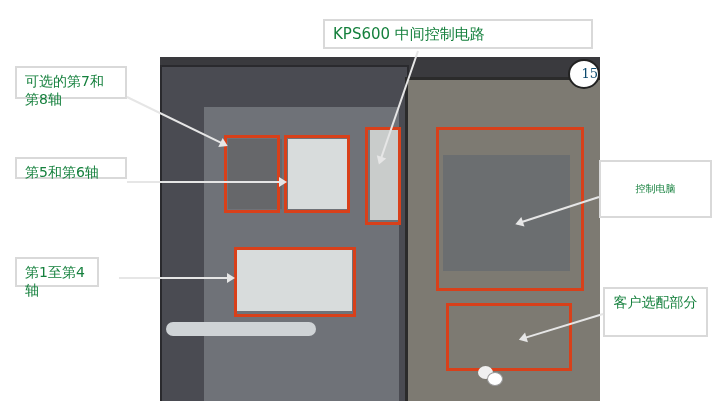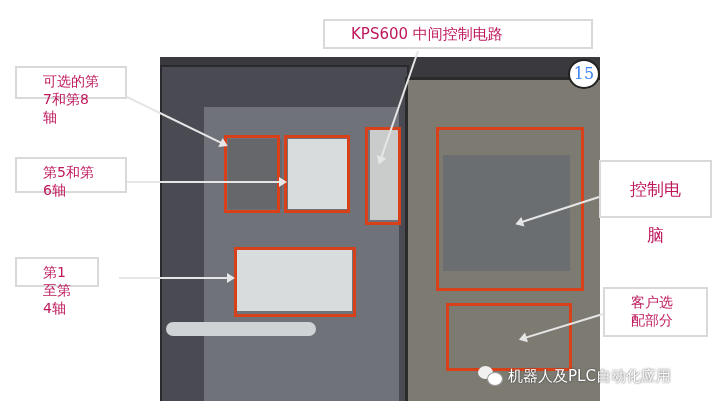--- a/index.html
+++ b/index.html
@@ -5,28 +5,28 @@
   html, body { margin:0; padding:0; }
   body { width:718px; height:409px; background:#ffffff; position:relative; overflow:hidden; font-family:"DejaVu Sans","Liberation Sans",sans-serif; }
   .photo { position:absolute; left:160px; top:57px; width:440px; height:344px; background:#3a3a3e; overflow:hidden; }
   .cab-left { position:absolute; left:0; top:8px; width:245px; height:336px; background:#4a4b52; border:2px solid #2a2a2e; }
   .cab-inner { position:absolute; left:42px; top:40px; width:195px; height:300px; background:#6f7278; }
   .door { position:absolute; left:245px; top:20px; width:195px; height:324px; background:#7d7a72; border:3px solid #2b2b2b; }
   .module { position:absolute; background:#d8dcdc; }
   .redbox { position:absolute; border:3px solid #d8401a; box-sizing:border-box; }
   .pc { position:absolute; left:283px; top:98px; width:127px; height:116px; background:#6b6e70; }
   .wire { position:absolute; background:#cfd3d6; border-radius:8px; }
-  .label { position:absolute; background:#ffffff; border:2px solid #d9d9d9; box-sizing:border-box; color:#be185d; font-size:14px; line-height:18px; padding:4px 26px; }
+  .label { position:absolute; background:#ffffff; border:2px solid #d9d9d9; box-sizing:border-box; color:#15803d; font-size:14px; line-height:18px; padding:4px 8px; }
   .arrow { position:absolute; height:2px; background:#e6e6e6; transform-origin:0 50%; }
   .arrow::after { content:""; position:absolute; right:-2px; top:-4px; border-left:8px solid #e6e6e6; border-top:5px solid transparent; border-bottom:5px solid transparent; }
   .watermark { position:absolute; left:478px; top:366px; color:#ffffff; font-size:15px; display:flex; align-items:center; gap:6px; text-shadow:0 0 2px #333; }
   .wm-icon { width:24px; height:20px; position:relative; }
   .wm-icon .b1 { position:absolute; left:0; top:0; width:15px; height:13px; background:#f0f0f0; border-radius:50%; }
   .wm-icon .b2 { position:absolute; left:9px; top:6px; width:14px; height:12px; background:#ffffff; border-radius:50%; border:1px solid #999; }
-  .tag15 { position:absolute; left:408px; top:2px; width:28px; height:26px; border-radius:50%; background:#fff; border:2px solid #222; font-size:16px; text-align:center; line-height:26px; color:#3b82f6; font-family:"DejaVu Serif",serif; }
+  .tag15 { position:absolute; left:408px; top:2px; width:28px; height:26px; border-radius:50%; background:#fff; border:2px solid #222; font-size:13px; text-align:right; line-height:26px; color:#0c4a6e; font-family:"DejaVu Serif",serif; }
 </style>
 </head>
 <body>
 
 <div class="photo">
   <div class="cab-left">
     <div class="cab-inner"></div>
   </div>
   <div class="door"></div>
   <div class="tag15">15</div>
@@ -41,31 +41,30 @@
   <div class="redbox" style="left:64px;top:78px;width:56px;height:78px;"></div>
   <div class="redbox" style="left:124px;top:78px;width:66px;height:78px;"></div>
   <div class="redbox" style="left:205px;top:70px;width:36px;height:98px;"></div>
   <div class="redbox" style="left:74px;top:190px;width:122px;height:70px;"></div>
   <div class="redbox" style="left:276px;top:70px;width:148px;height:164px;"></div>
   <div class="redbox" style="left:286px;top:246px;width:126px;height:68px;"></div>
 </div>
 
 <div class="label" style="left:323px;top:19px;width:270px;height:30px;font-size:15px;">KPS600 中间控制电路</div>
 <div class="label" style="left:15px;top:66px;width:112px;height:33px;">可选的第7和第8轴</div>
-<div class="label" style="left:15px;top:157px;width:112px;height:36px;">第5和第6轴</div>
+<div class="label" style="left:15px;top:157px;width:112px;height:22px;">第5和第6轴</div>
 <div class="label" style="left:15px;top:257px;width:84px;height:30px;">第1至第4轴</div>
-<div class="label" style="left:599px;top:160px;width:113px;height:58px;line-height:46px;text-align:center;font-size:17px;">控制电脑</div>
-<div class="label" style="left:603px;top:287px;width:105px;height:50px;font-size:14px;">客户选配部分</div>
+<div class="label" style="left:599px;top:160px;width:113px;height:58px;line-height:46px;text-align:center;font-size:10px;">控制电脑</div>
+<div class="label" style="left:603px;top:287px;width:105px;height:50px;text-align:center;font-size:14px;">客户选配部分</div>
 
 <div class="arrow" style="left:127px;top:96px;width:110px;transform:rotate(26deg);"></div>
 <div class="arrow" style="left:127px;top:181px;width:158px;"></div>
 <div class="arrow" style="left:119px;top:277px;width:114px;"></div>
 <div class="arrow" style="left:418px;top:50px;width:118px;transform:rotate(109deg);"></div>
 <div class="arrow" style="left:599px;top:196px;width:86px;transform:rotate(162deg);"></div>
 <div class="arrow" style="left:603px;top:313px;width:86px;transform:rotate(163deg);"></div>
 
 <div class="watermark">
   <span class="wm-icon">
       <span class="b1"></span>
       <span class="b2"></span>
     </span>
-  <span>机器人及PLC自动化应用</span>
 </div>
 
 </body></html>

